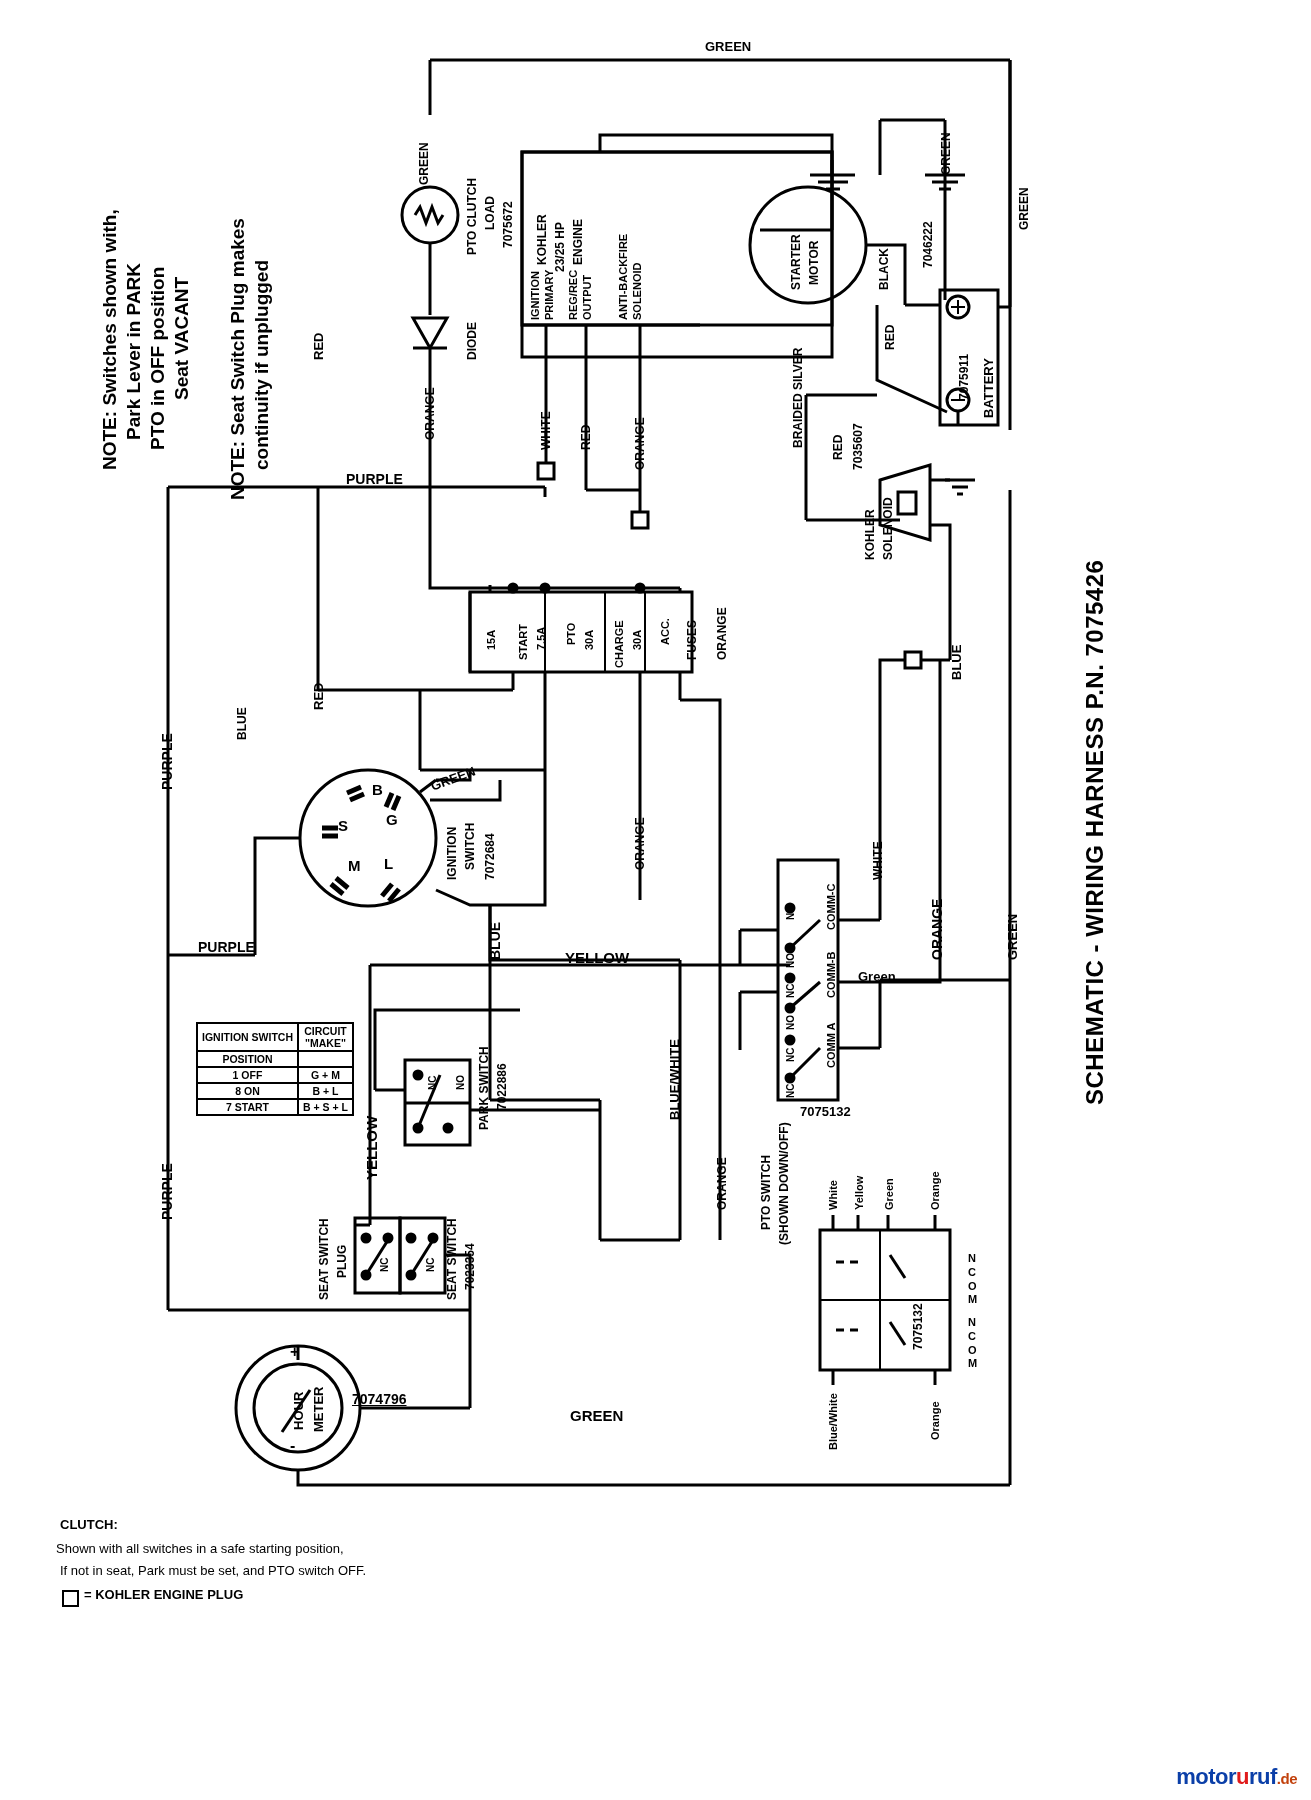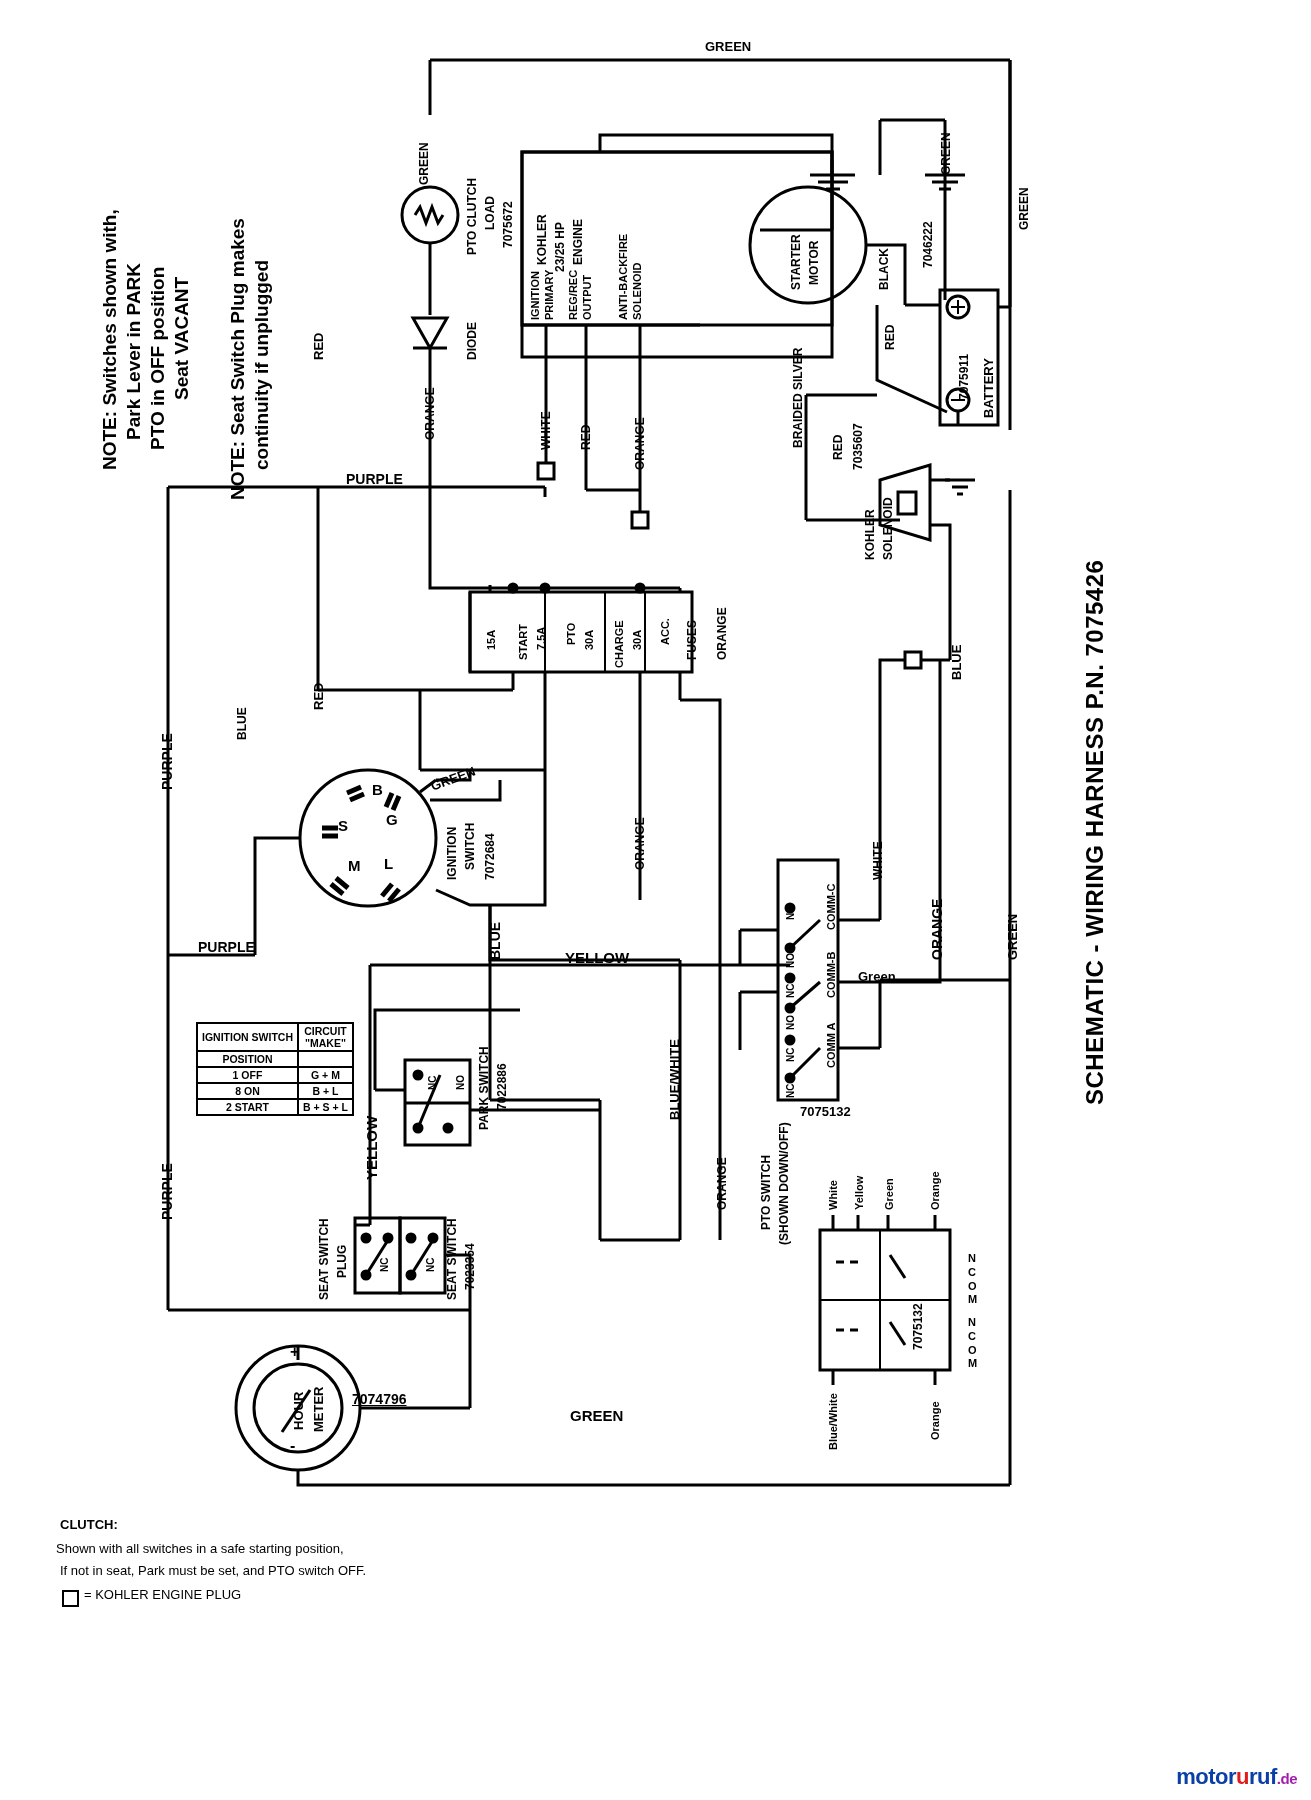--- a/index.html
+++ b/index.html
@@ -5,21 +5,21 @@
   html,body{margin:0;padding:0;background:#ffffff;}
   body{width:1311px;height:1800px;position:relative;font-family:"Liberation Sans",sans-serif;color:#000;overflow:hidden;}
   #sheet{position:absolute;left:0;top:0;width:1311px;height:1800px;}
   .lbl{position:absolute;font-weight:bold;white-space:nowrap;line-height:1.05;}
   .rot90{transform-origin:0 0;transform:rotate(-90deg);}
   svg{position:absolute;left:0;top:0;}
   .wm{position:absolute;right:14px;bottom:10px;font-size:22px;font-weight:bold;letter-spacing:-0.5px;}
   .wm .m{color:#0b3fa8;}
   .wm .o{color:#e01b1b;}
   .wm .t{color:#0b3fa8;}
-  .wm .de{color:#a21caf;font-size:15px;margin-top:38px;}
+  .wm .de{color:#c2410c;font-size:15px;margin-top:38px;}
   .nbox{position:absolute;}
   table.igntbl{border-collapse:collapse;font-size:10.5px;font-weight:bold;}
   table.igntbl td{border:2px solid #000;padding:1px 4px;text-align:center;white-space:nowrap;}
 </style>
 </head>
 <body>
 
 <div id="sheet">
 
 <svg width="1311" height="1800" viewBox="0 0 1311 1800">
@@ -338,21 +338,21 @@
     </tr>
     <tr>
       <td>1 OFF</td>
       <td>G + M</td>
     </tr>
     <tr>
       <td>8 ON</td>
       <td>B + L</td>
     </tr>
     <tr>
-      <td>2 START</td>
+      <td>7 START</td>
       <td>B + S + L</td>
     </tr>
   </tbody>
       </table>
 </div>
 
 <div class="lbl rot90" style="left:478px;top:1130px;font-size:12px;">PARK SWITCH</div>
 <div class="lbl rot90" style="left:496px;top:1110px;font-size:12px;">7022886</div>
 <div class="lbl rot90" style="left:428px;top:1090px;font-size:10px;">NC</div>
 <div class="lbl rot90" style="left:456px;top:1090px;font-size:10px;">NO</div>
@@ -392,17 +392,17 @@
 <div class="lbl" style="left:968px;top:1252px;font-size:11px;line-height:1.25;">N<br>C<br>O<br>M</div>
 <div class="lbl" style="left:968px;top:1316px;font-size:11px;line-height:1.25;">N<br>C<br>O<br>M</div>
 <div class="lbl rot90" style="left:912px;top:1350px;font-size:12px;">7075132</div>
 
 <div class="lbl rot90" style="left:1082px;top:1105px;font-size:24px;letter-spacing:0.5px;">SCHEMATIC - WIRING HARNESS P.N. 7075426</div>
 
 <div class="lbl" style="left:60px;top:1518px;font-size:13px;">CLUTCH:</div>
 <div class="lbl" style="left:56px;top:1542px;font-size:13px;font-weight:normal;">Shown with all switches in a safe starting position,</div>
 <div class="lbl" style="left:60px;top:1564px;font-size:13px;font-weight:normal;">If not in seat, Park must be set, and PTO switch OFF.</div>
 <div style="position:absolute;left:62px;top:1590px;width:13px;height:13px;border:2px solid #000;"></div>
-<div class="lbl" style="left:84px;top:1588px;font-size:13px;font-weight:normal;">= KOHLER ENGINE PLUG</div>
+<div class="lbl" style="left:84px;top:1588px;font-size:13px;font-weight:bold;">= KOHLER ENGINE PLUG</div>
 
 <div class="wm"><span class="m">motor</span><span class="o">u</span><span class="t">ruf</span><span class="de">.de</span></div>
 
 </div>
 
 </body></html>

